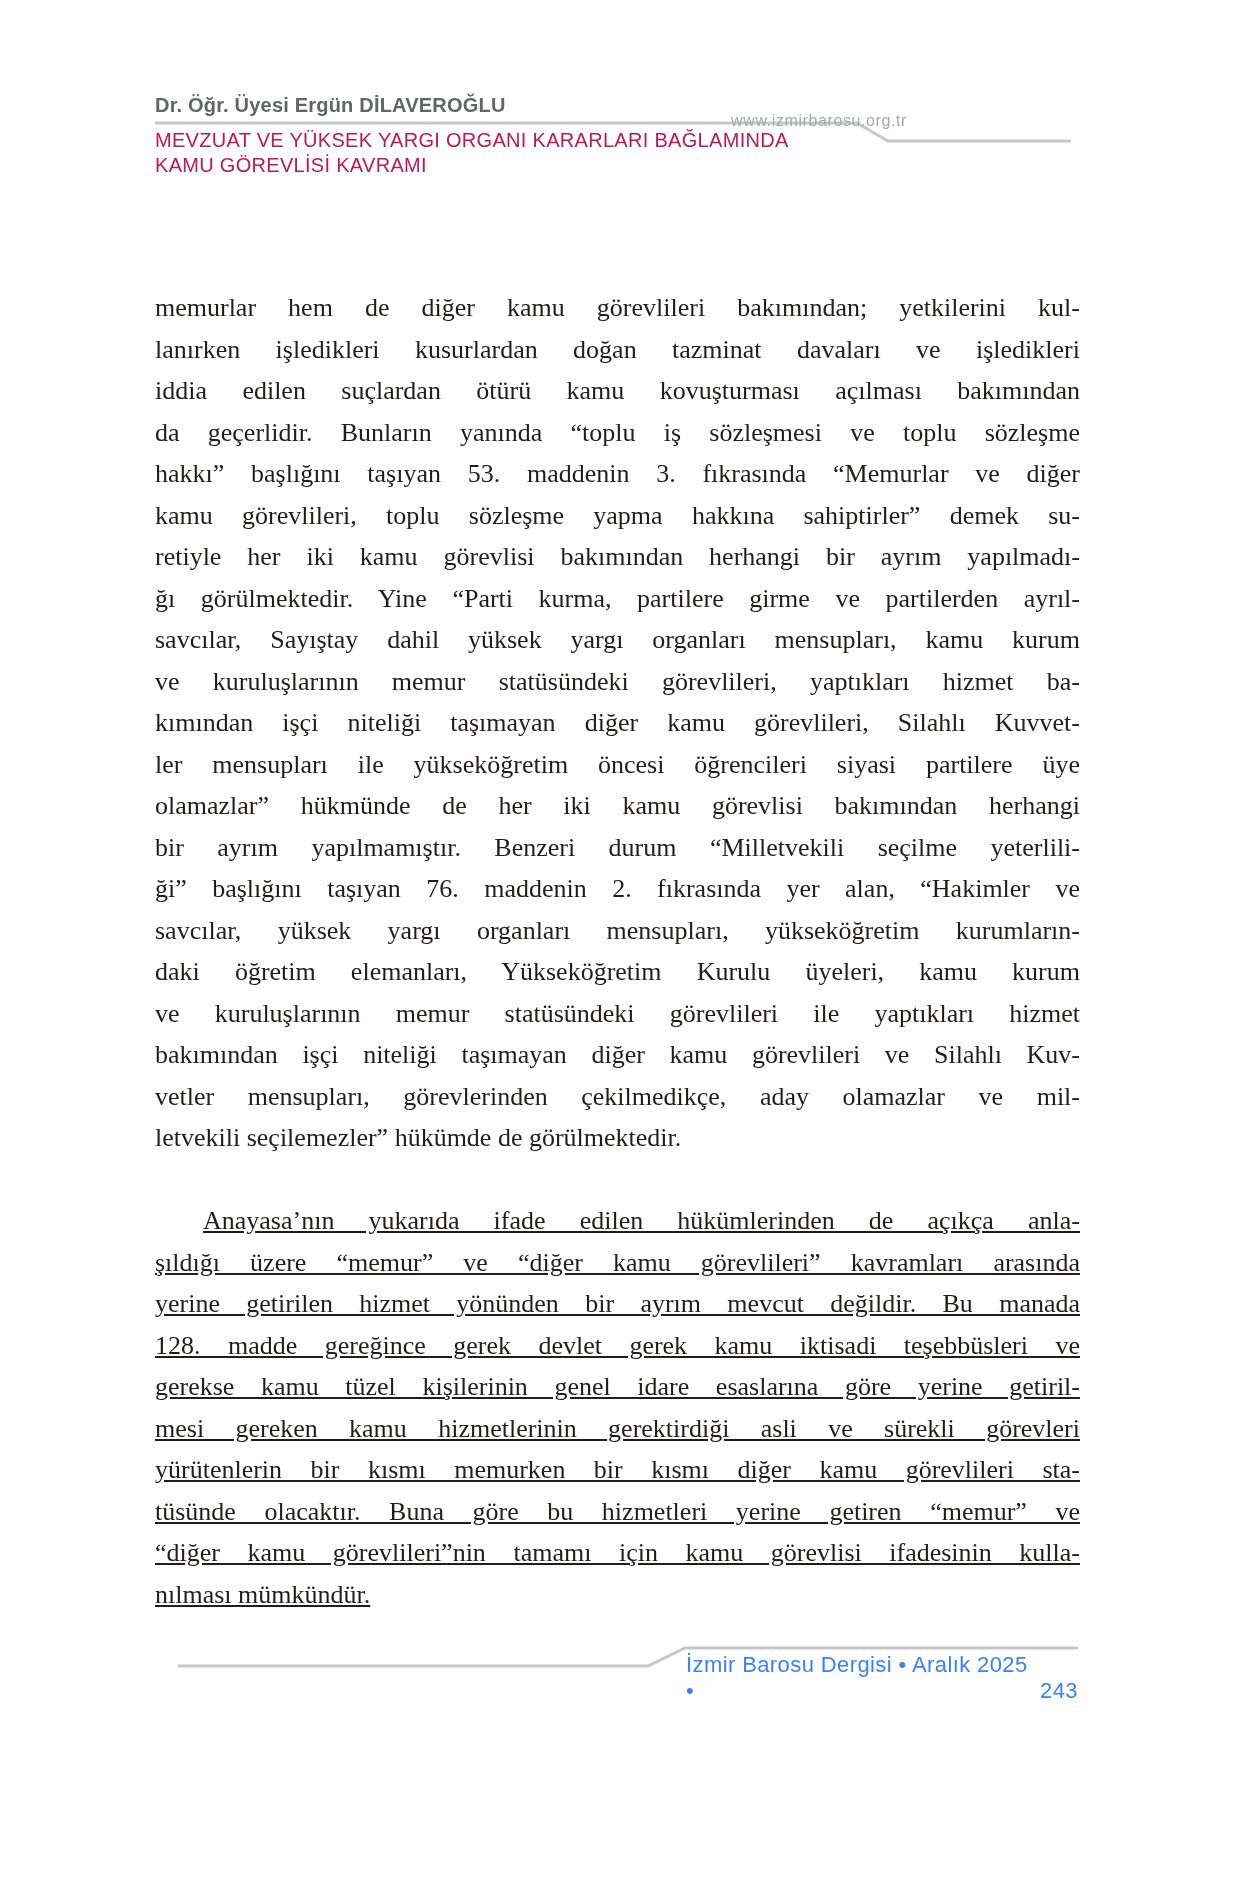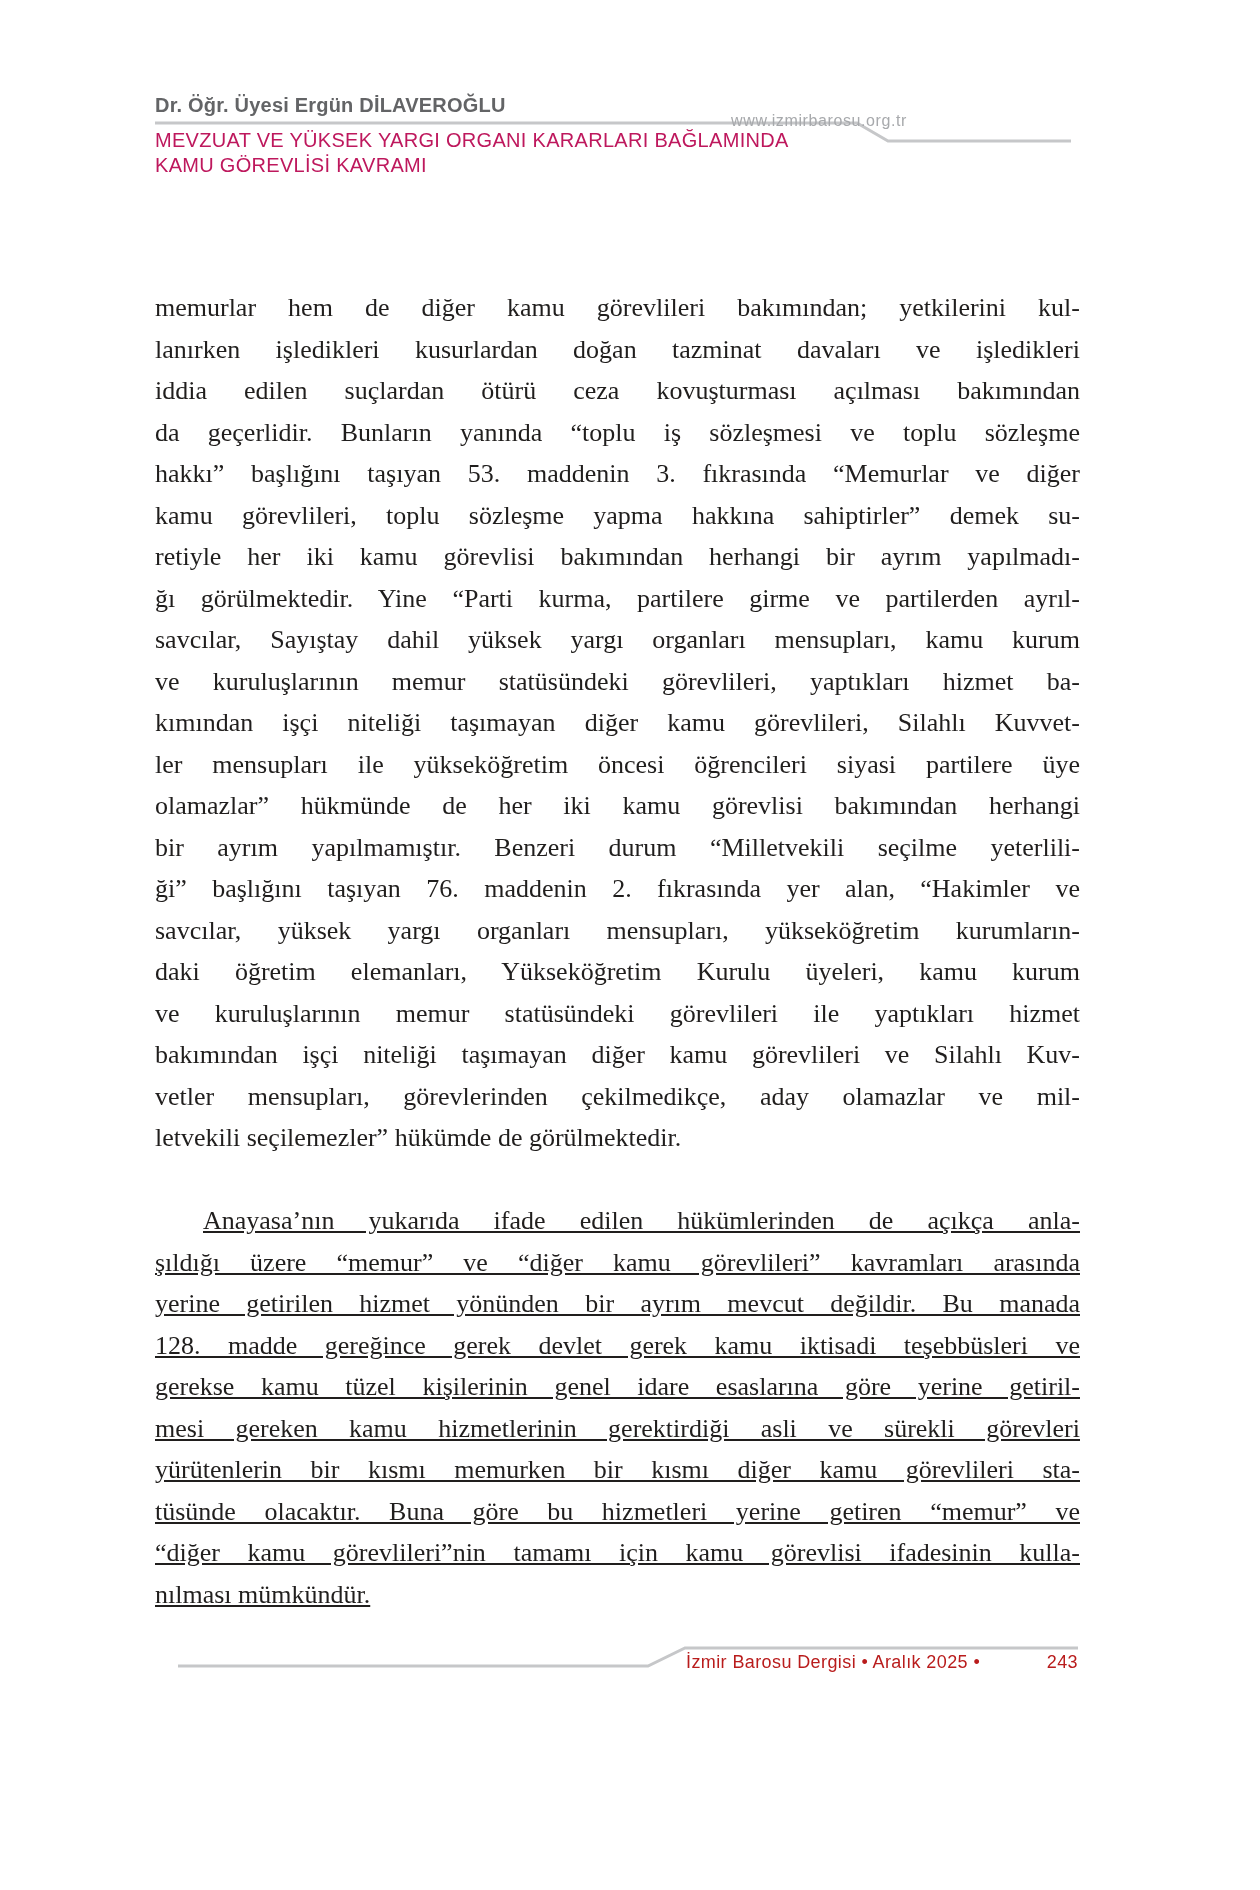--- a/index.html
+++ b/index.html
@@ -78,22 +78,22 @@
     top: 1642px;
   }
   .footer-text {
     position: absolute;
     left: 686px;
     top: 1652px;
     width: 392px;
     display: flex;
     justify-content: space-between;
     align-items: flex-end;
-    font-size: 18px;
-    color: #b91c1c;
+    font-size: 22px;
+    color: #3b82f6;
     letter-spacing: 0.4px;
   }
 </style>
 </head>
 <body>
 
 <div class="page">
 
   <div class="header">
     <div class="author">Dr. Öğr. Üyesi Ergün DİLAVEROĞLU</div>
@@ -107,21 +107,21 @@
     <div class="article-title">
       <div>MEVZUAT VE YÜKSEK YARGI ORGANI KARARLARI BAĞLAMINDA</div>
       <div>KAMU GÖREVLİSİ KAVRAMI</div>
     </div>
   </div>
 
   <div class="article-body">
       <div class="paragraph">
         <div class="line">memurlar hem de diğer kamu görevlileri bakımından; yetkilerini kul-</div>
         <div class="line">lanırken işledikleri kusurlardan doğan tazminat davaları ve işledikleri</div>
-        <div class="line">iddia edilen suçlardan ötürü ceza kovuşturması açılması bakımından</div>
+        <div class="line">iddia edilen suçlardan ötürü kamu kovuşturması açılması bakımından</div>
         <div class="line">da geçerlidir. Bunların yanında “toplu iş sözleşmesi ve toplu sözleşme</div>
         <div class="line">hakkı” başlığını taşıyan 53. maddenin 3. fıkrasında “Memurlar ve diğer</div>
         <div class="line">kamu görevlileri, toplu sözleşme yapma hakkına sahiptirler” demek su-</div>
         <div class="line">retiyle her iki kamu görevlisi bakımından herhangi bir ayrım yapılmadı-</div>
         <div class="line">ğı görülmektedir. Yine “Parti kurma, partilere girme ve partilerden ayrıl-</div>
         <div class="line">savcılar, Sayıştay dahil yüksek yargı organları mensupları, kamu kurum</div>
         <div class="line">ve kuruluşlarının memur statüsündeki görevlileri, yaptıkları hizmet ba-</div>
         <div class="line">kımından işçi niteliği taşımayan diğer kamu görevlileri, Silahlı Kuvvet-</div>
         <div class="line">ler mensupları ile yükseköğretim öncesi öğrencileri siyasi partilere üye</div>
         <div class="line">olamazlar” hükmünde de her iki kamu görevlisi bakımından herhangi</div>

